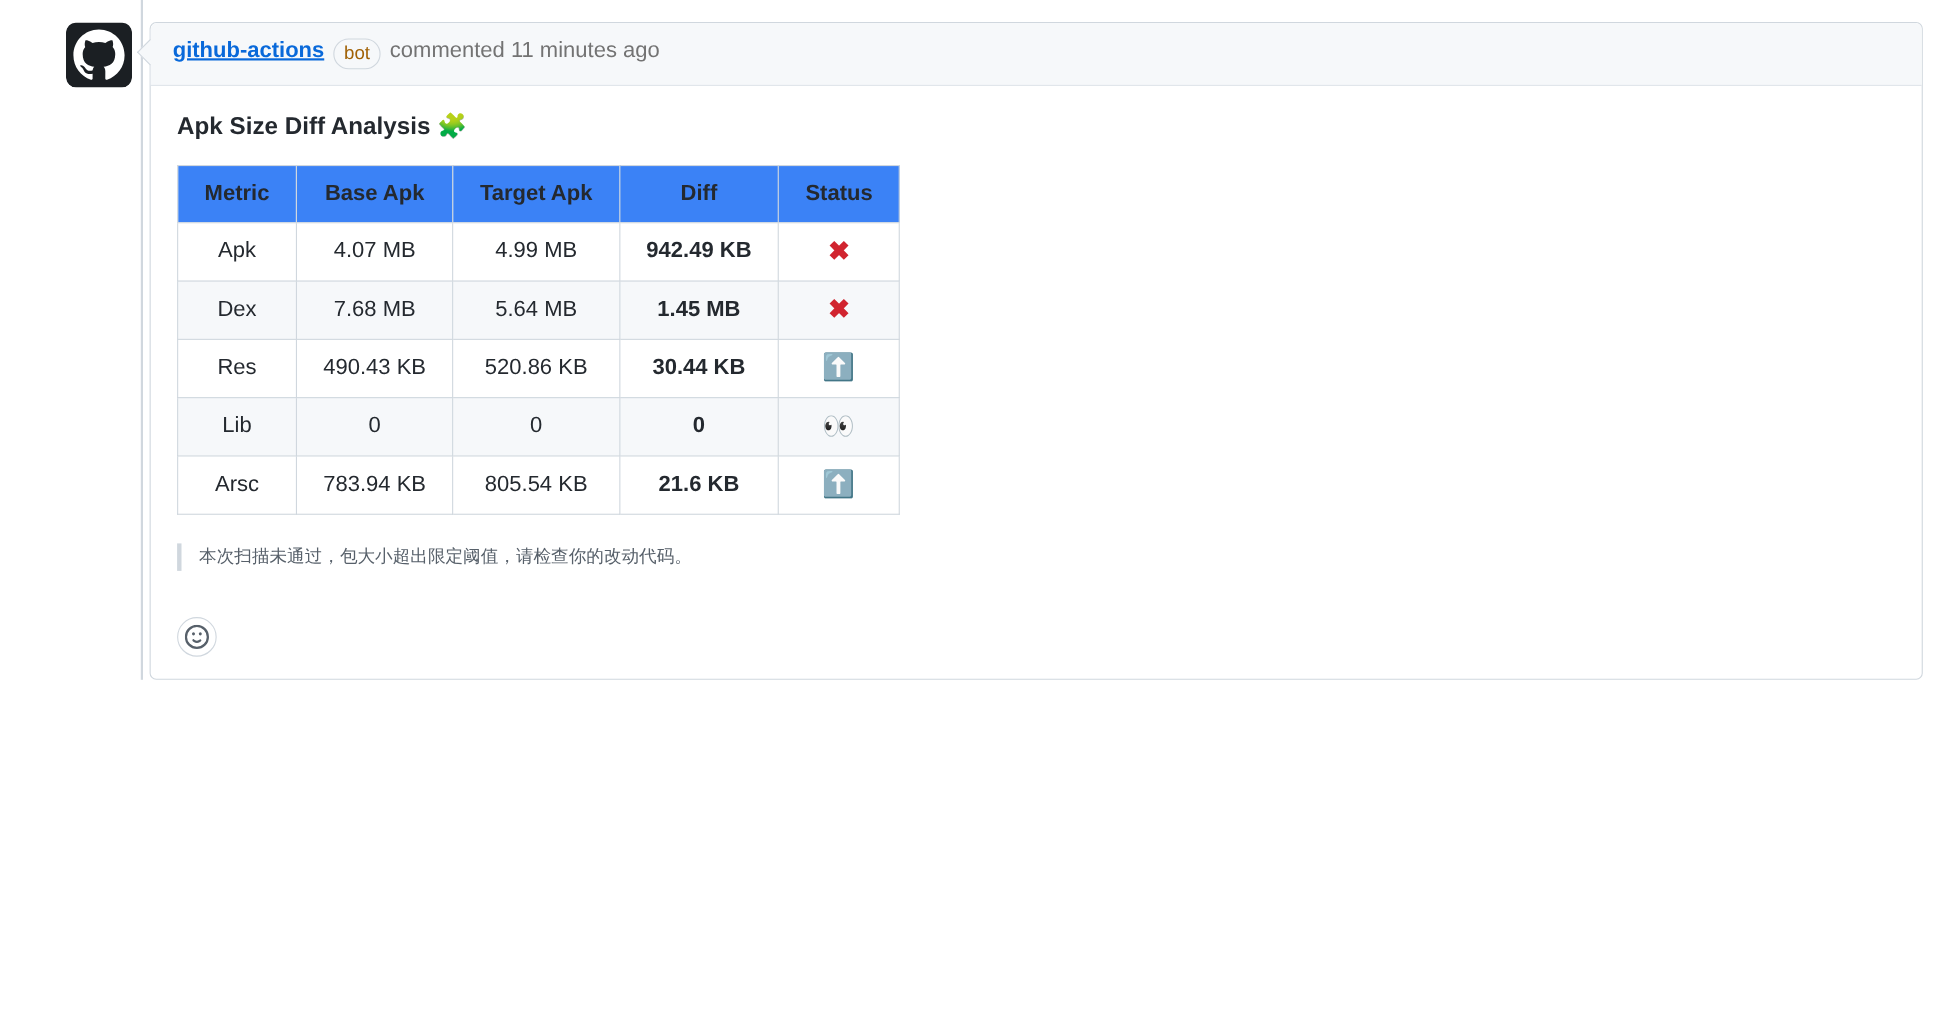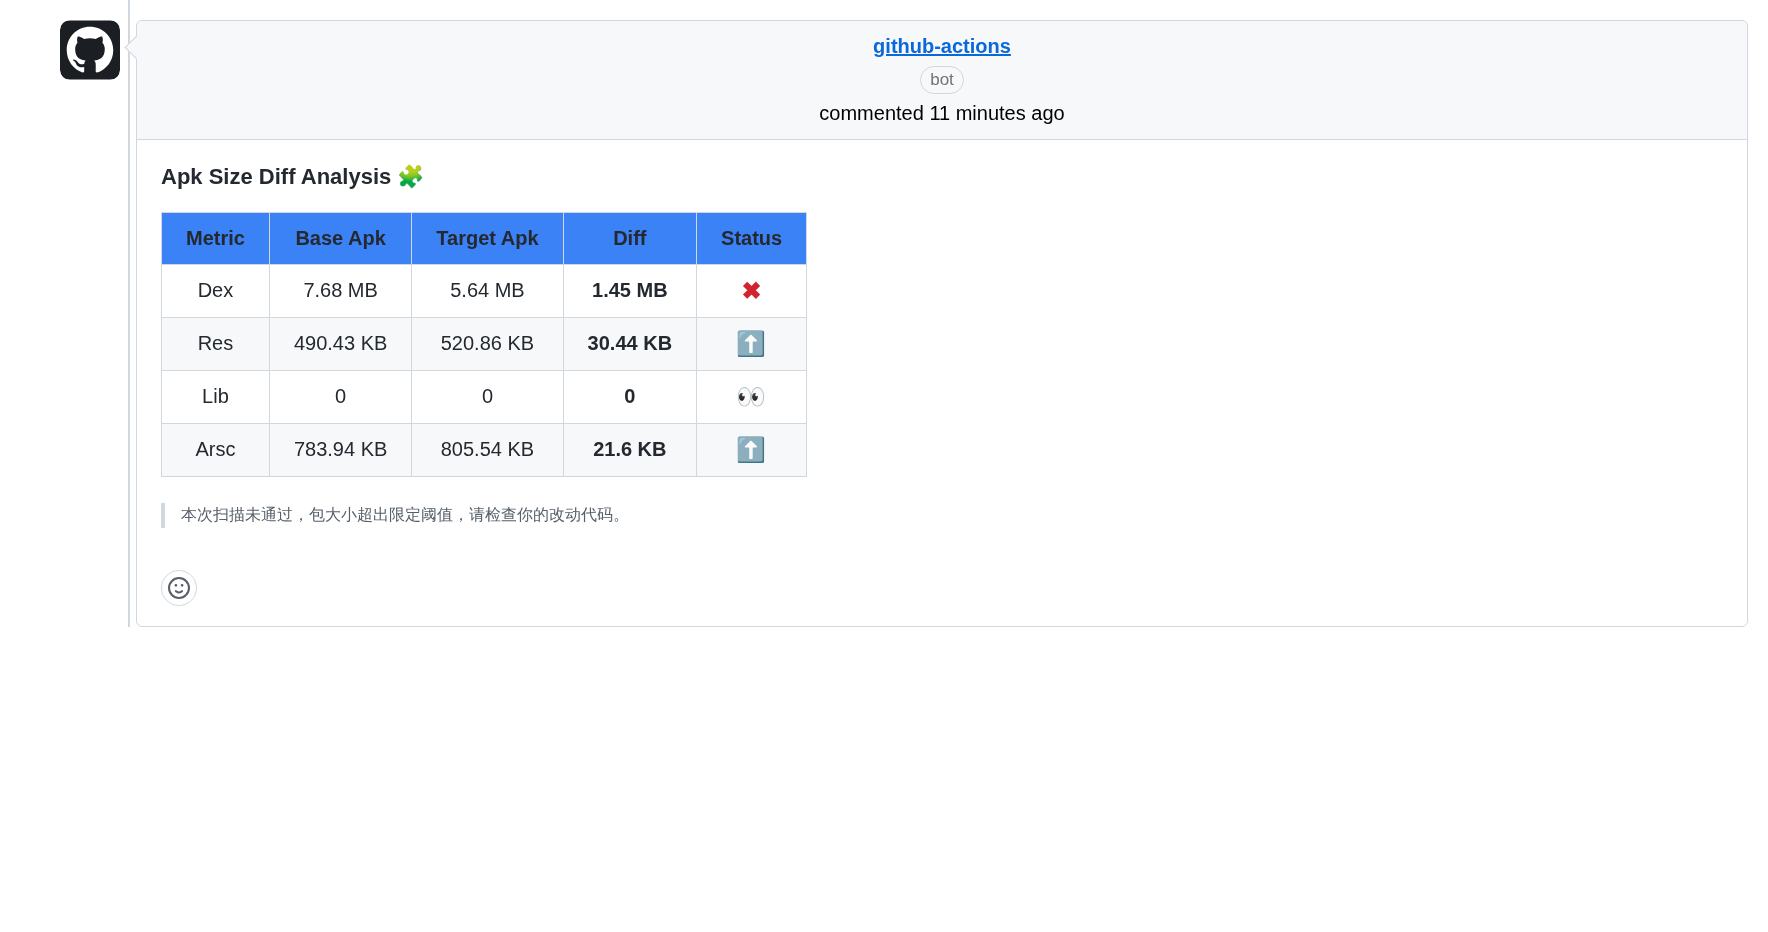--- a/index.html
+++ b/index.html
@@ -64,42 +64,40 @@
     border-left: 1px solid #d0d7de;
     border-bottom: 1px solid #d0d7de;
     transform: rotate(45deg);
   }
   .comment-header {
     background: #f6f8fa;
     border-bottom: 1px solid #d0d7de;
     border-radius: 6px 6px 0 0;
     padding: 14px 20px;
     display: flex;
-    align-items: center;
     gap: 8px;
     font-size: 20px;
-    flex-direction: column;
   }
   .author-link {
     color: #0969da;
     font-weight: 600;
     text-decoration: underline;
     cursor: pointer;
   }
   .bot-badge {
     border: 1px solid #d0d7de;
-    color: #737373;
+    color: #a16207;
     font-size: 17px;
     font-weight: 500;
     padding: 1px 9px;
     border-radius: 26px;
     line-height: 1.4;
   }
   .header-meta {
-    color: #000000;
+    color: #737373;
     font-size: 20px;
   }
   .comment-body {
     padding: 20px 24px;
   }
   .body-title {
     font-weight: 600;
     font-size: 22px;
     margin: 4px 0 22px 0;
     display: flex;
@@ -194,20 +192,27 @@
             <tr>
               <th>Metric</th>
               <th>Base Apk</th>
               <th>Target Apk</th>
               <th>Diff</th>
               <th>Status</th>
             </tr>
           </thead>
           <tbody id="diff-rows">
               <tr>
+                <td>Apk</td>
+                <td>4.07 MB</td>
+                <td>4.99 MB</td>
+                <td class="diff-col">942.49 KB</td>
+                <td class="status-col"><span class="status-x">✖</span></td>
+              </tr>
+              <tr>
                 <td>Dex</td>
                 <td>7.68 MB</td>
                 <td>5.64 MB</td>
                 <td class="diff-col">1.45 MB</td>
                 <td class="status-col"><span class="status-x">✖</span></td>
               </tr>
               <tr>
                 <td>Res</td>
                 <td>490.43 KB</td>
                 <td>520.86 KB</td>

